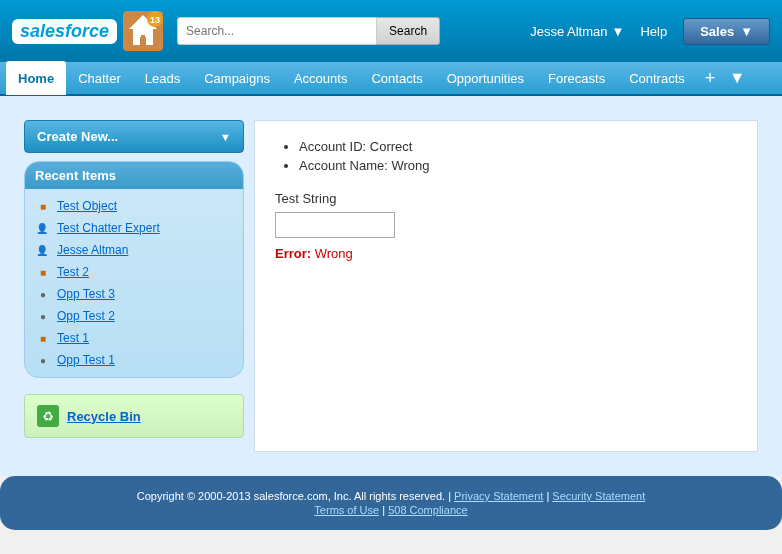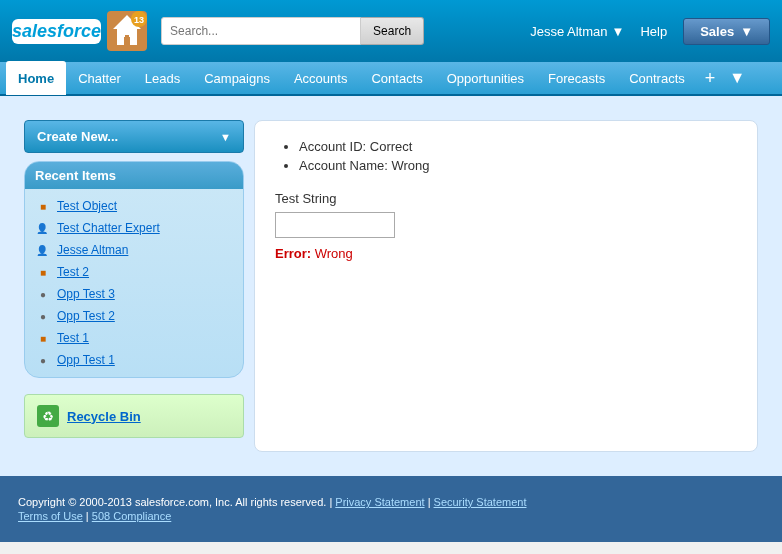--- a/index.html
+++ b/index.html
@@ -216,21 +216,21 @@
       font-size: 13px;
       font-weight: bold;
       text-decoration: underline;
     }
 
     
     .content-area {
       flex: 1;
       background: white;
       border: 1px solid #ccddee;
-      border-radius: 8px;
+      border-radius: 0;
       padding: 16px 20px;
       margin-left: 10px;
     }
     .content-bullets {
       margin-bottom: 16px;
     }
     .content-bullets ul {
       list-style: disc;
       padding-left: 24px;
     }
@@ -257,40 +257,42 @@
     .error-text {
       font-size: 13px;
     }
     .error-label { color: #cc0000; font-weight: bold; }
     .error-value { color: #cc0000; }
 
     
     .footer {
       background: #336699;
       color: white;
-      padding: 18px;
+      text-align: center;
+      padding: 12px;
       font-size: 11px;
+      border-radius: 15px;
     }
     .footer a {
       color: #aaddff;
       text-decoration: underline;
       cursor: pointer;
     }
     .footer-line { margin: 2px 0; }
 
     
     .logo-wrapper {
       display: flex;
       align-items: center;
       gap: 4px;
     }
     .sf-logo {
       background: white;
       border-radius: 6px;
-      padding: 2px 0;
+      padding: 2px 8px;
       display: flex;
       align-items: center;
     }
     .sf-logo-text {
       font-size: 18px;
       font-weight: bold;
       font-style: italic;
       color: #009fd9;
     }
     .house-wrapper {

